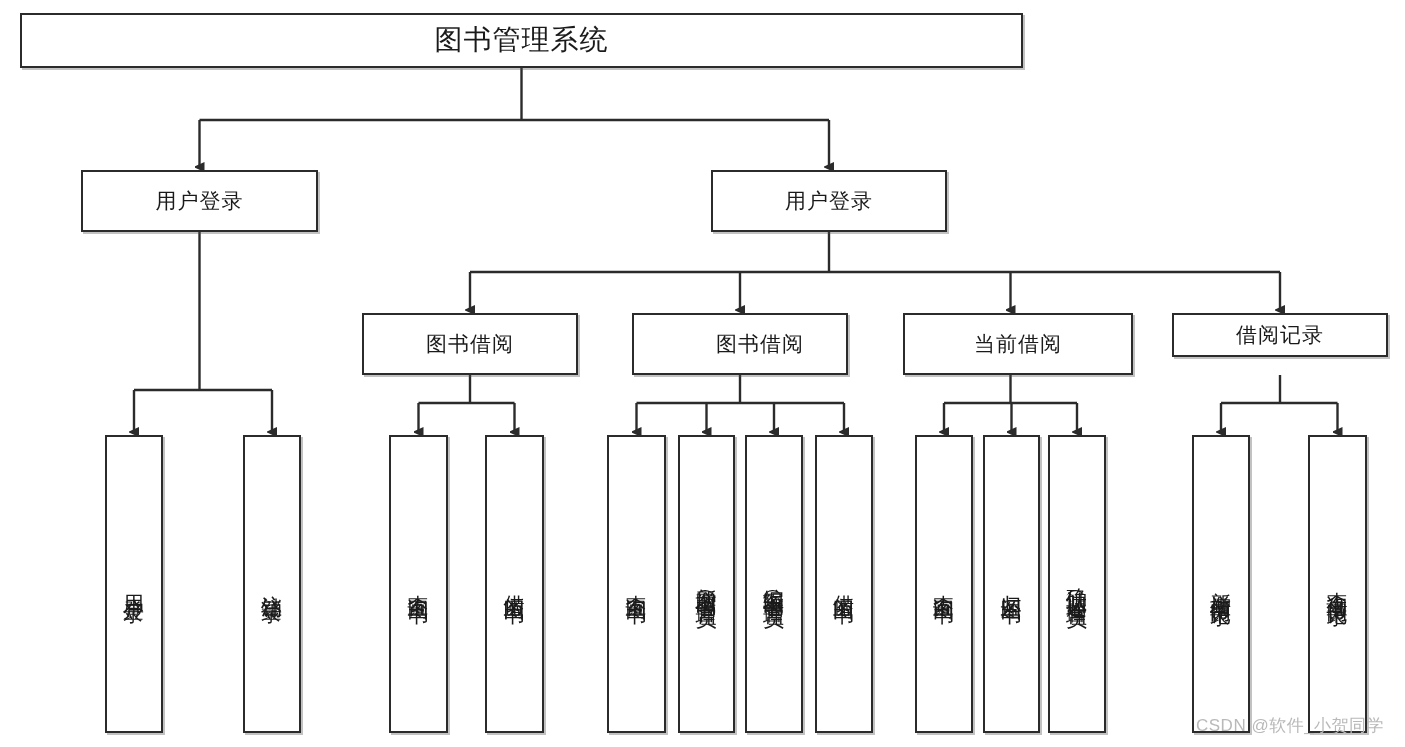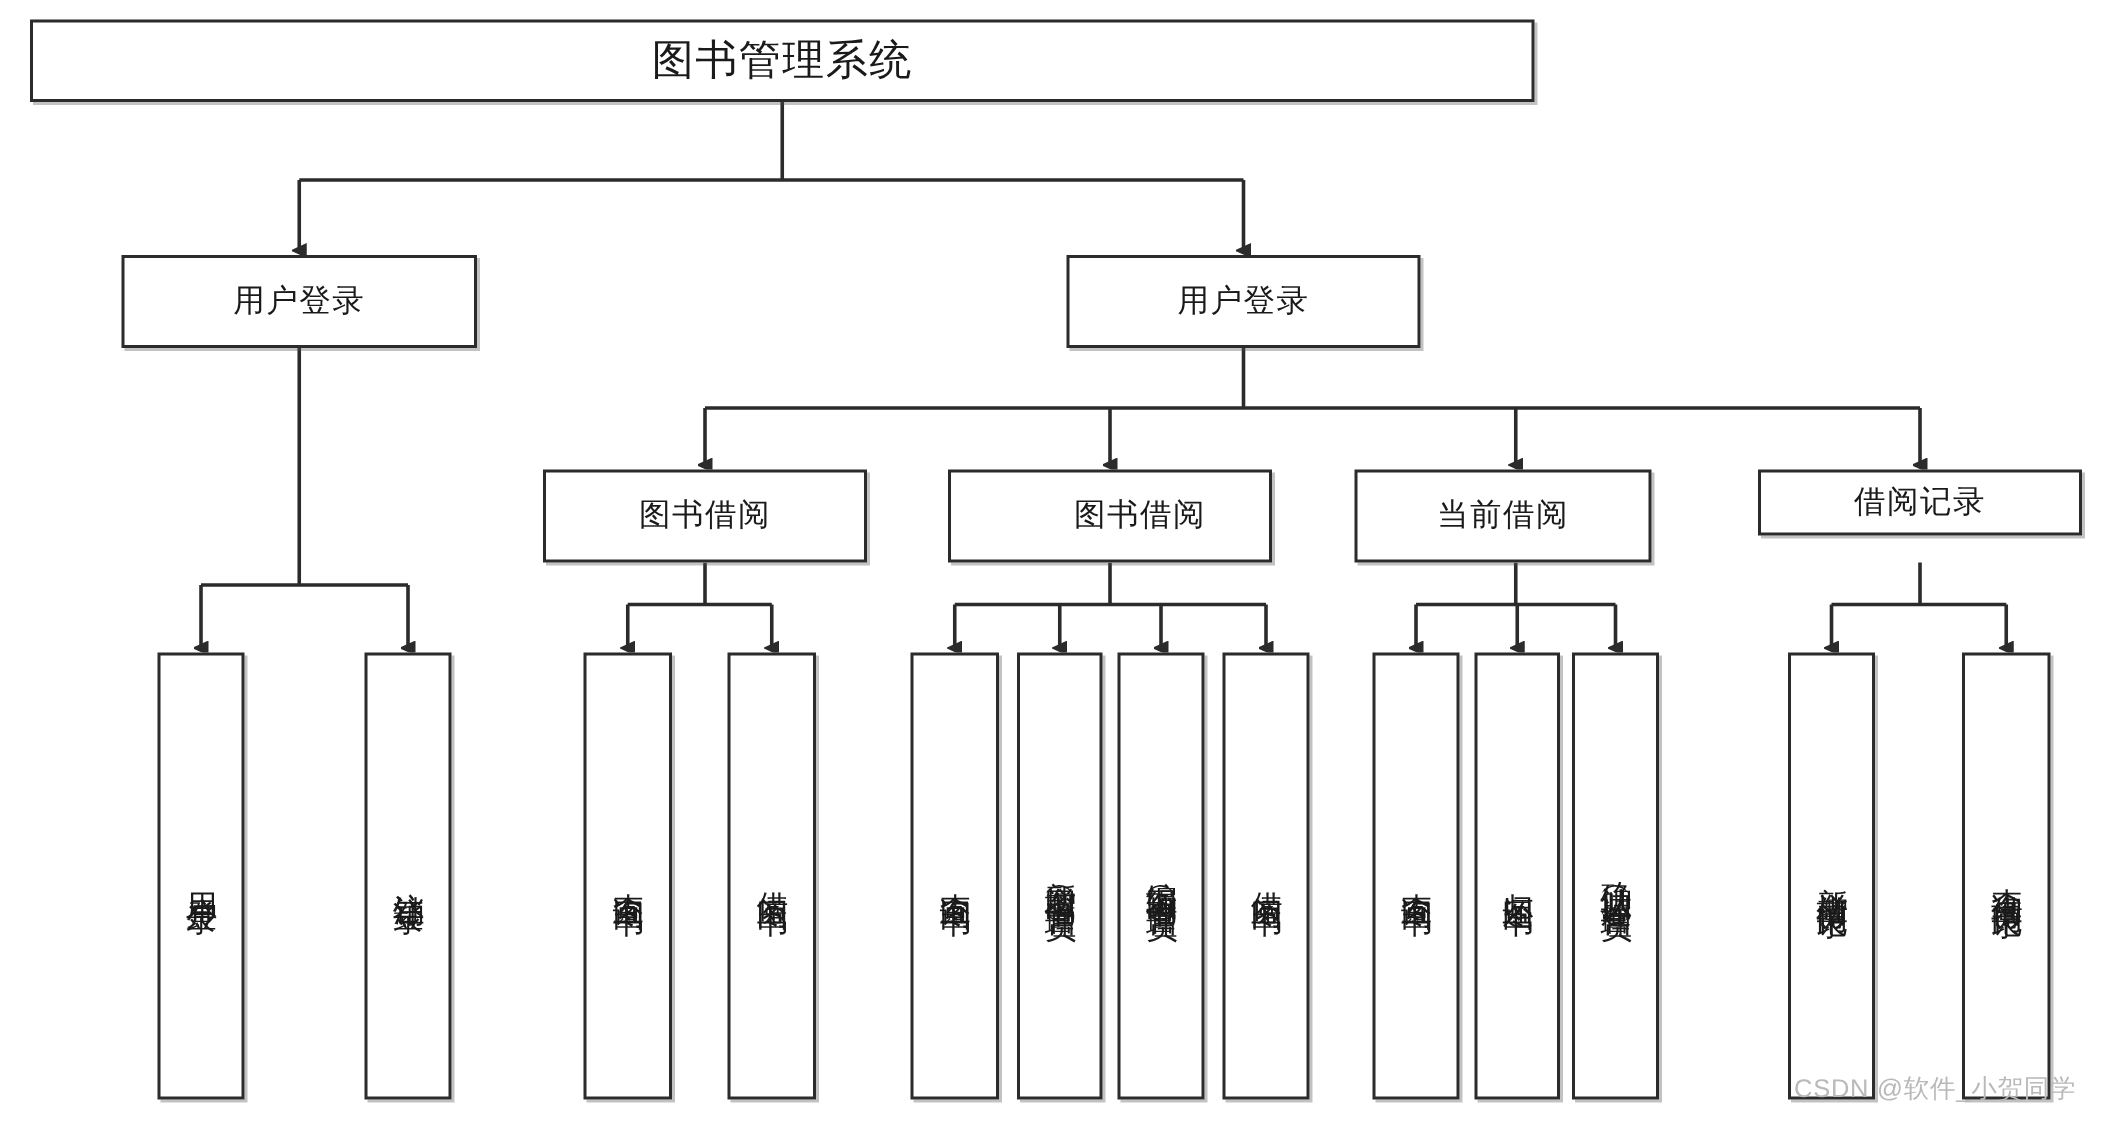--- a/index.html
+++ b/index.html
@@ -120,21 +120,21 @@
       </div>
       <div class="node" style="left: 711px; top: 170px; width: 236px; height: 62px;">
         <span class="label">用户登录</span>
       </div>
       <div class="node" style="left: 362px; top: 313px; width: 216px; height: 62px;">
         <span class="label">图书借阅</span>
       </div>
       <div class="node" style="left: 632px; top: 313px; width: 216px; height: 62px; padding-left: 40px;">
         <span class="label">图书借阅</span>
       </div>
-      <div class="node" style="left: 903px; top: 313px; width: 198px; height: 62px;">
+      <div class="node" style="left: 903px; top: 313px; width: 230px; height: 62px;">
         <span class="label">当前借阅</span>
       </div>
       <div class="node" style="left: 1172px; top: 313px; width: 216px; height: 44px;">
         <span class="label">借阅记录</span>
       </div>
       <div class="node vertical" style="left: 105px; top: 435px; width: 58px; height: 298px;">
         <span class="label">用户登录</span>
       </div>
       <div class="node vertical" style="left: 243px; top: 435px; width: 58px; height: 298px;">
         <span class="label">注销登录</span>

